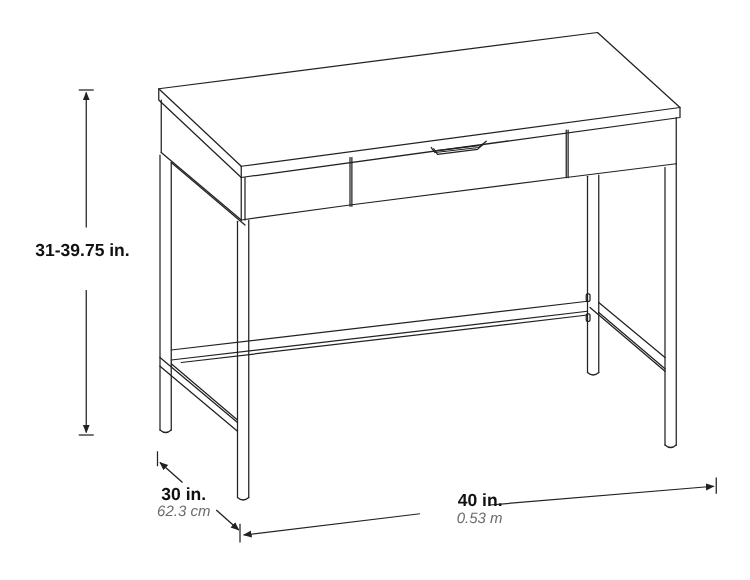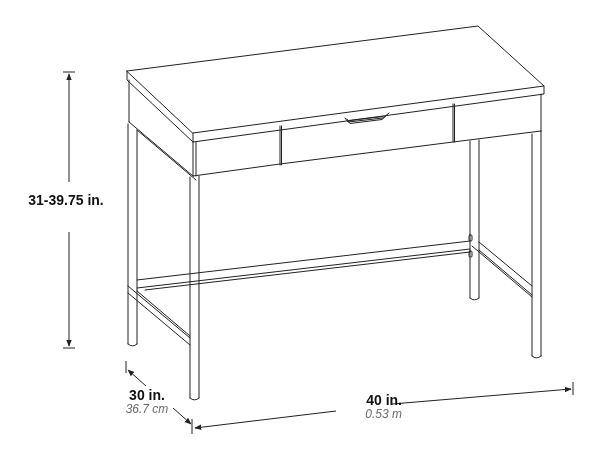--- a/index.html
+++ b/index.html
@@ -152,19 +152,19 @@
     </g>
   </g>
 </svg>
 
 <div id="height-label" class="dim-label">
   <span class="imperial">31-39.75 in.</span>
 </div>
 
 <div id="depth-label" class="dim-label">
   <span class="imperial">30 in.</span>
-  <span class="metric">36.7 cm</span>
+  <span class="metric">62.3 cm</span>
 </div>
 
 <div id="width-label" class="dim-label">
   <span class="imperial">40 in.</span>
   <span class="metric">0.53 m</span>
 </div>
 
 </body></html>

